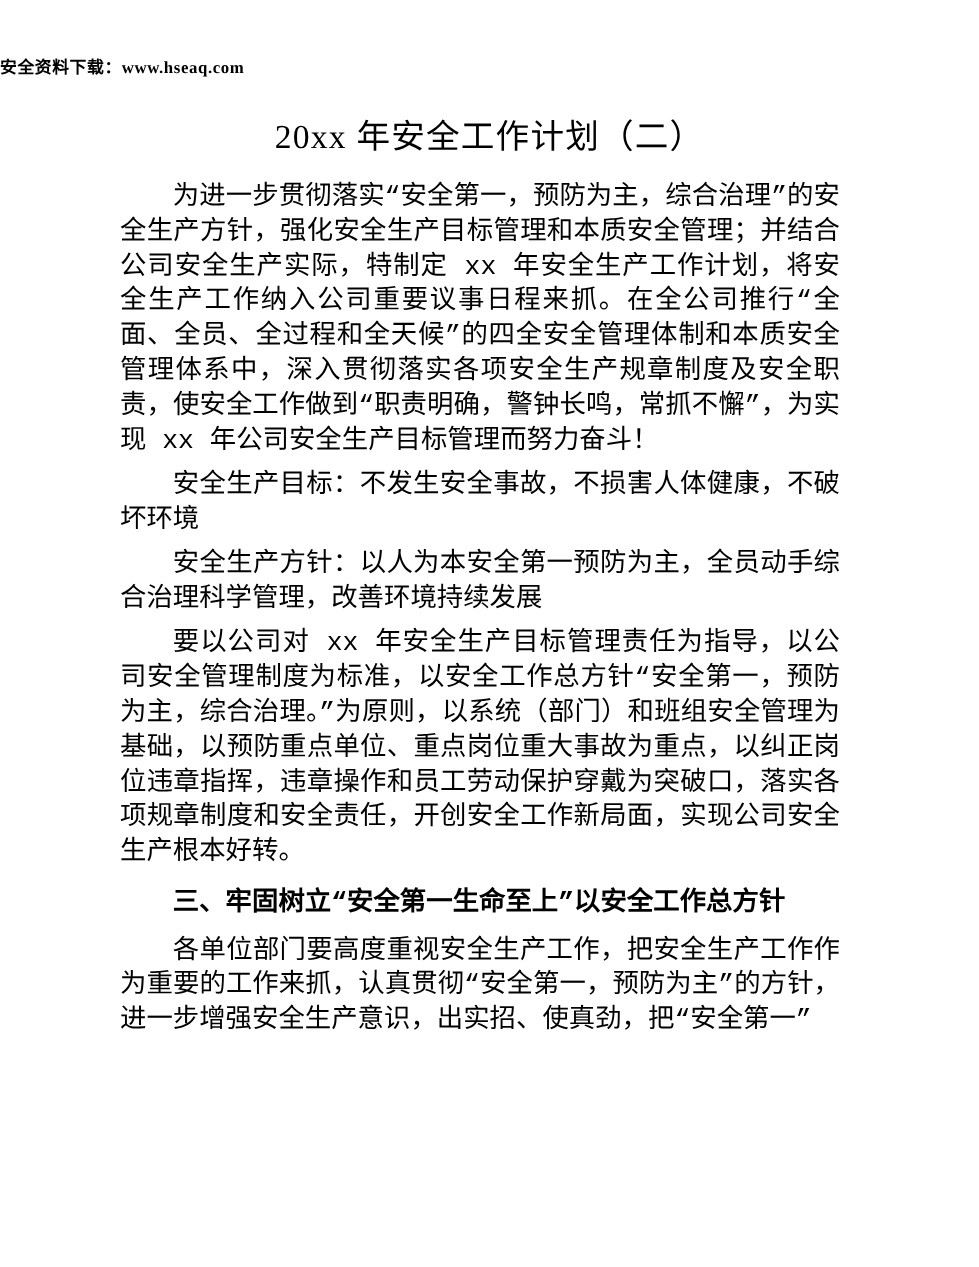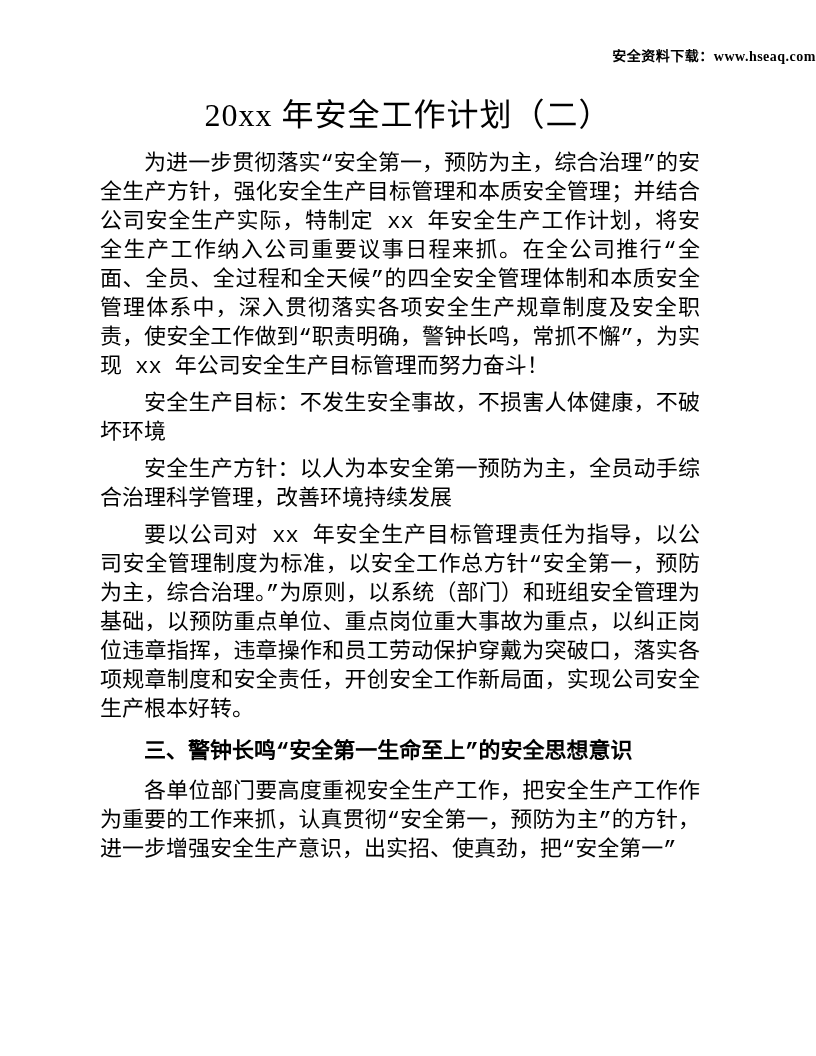--- a/index.html
+++ b/index.html
@@ -15,32 +15,32 @@
     background: #ffffff;
     overflow: hidden;
     font-family: "Liberation Serif", "DejaVu Serif", serif;
     color: #000000;
   }
   .doc-header {
     position: absolute;
     top: 45px;
     left: 0;
     right: 0;
-    text-align: right;
+    text-align: left;
   }
   .doc-header-text {
     font-size: 14px;
     font-weight: bold;
     letter-spacing: 0.5px;
   }
   .doc-title {
     margin: 0;
     padding-top: 96px;
     text-align: center;
-    font-size: 32px;
+    font-size: 28px;
     line-height: 38px;
     font-weight: normal;
     letter-spacing: 1px;
   }
   .doc-body {
     box-sizing: border-box;
     margin: 16px 116px 0 100px;
     width: 600px;
     font-size: 22px;
     line-height: 29px;
@@ -76,19 +76,19 @@
     <p>为进一步贯彻落实“安全第一，预防为主，综合治理”的安全生产方针，强化安全生产目标管理和本质安全管理；并结合公司安全生产实际，特制定 xx 年安全生产工作计划，将安全生产工作纳入公司重要议事日程来抓。在全公司推行“全面、全员、全过程和全天候”的四全安全管理体制和本质安全管理体系中，深入贯彻落实各项安全生产规章制度及安全职责，使安全工作做到“职责明确，警钟长鸣，常抓不懈”，为实现 xx 年公司安全生产目标管理而努力奋斗！</p>
 
 
     <p>安全生产目标：不发生安全事故，不损害人体健康，不破坏环境</p>
 
     <p>安全生产方针：以人为本安全第一预防为主，全员动手综合治理科学管理，改善环境持续发展</p>
 
 
     <p>要以公司对 xx 年安全生产目标管理责任为指导，以公司安全管理制度为标准，以安全工作总方针“安全第一，预防为主，综合治理。”为原则，以系统（部门）和班组安全管理为基础，以预防重点单位、重点岗位重大事故为重点，以纠正岗位违章指挥，违章操作和员工劳动保护穿戴为突破口，落实各项规章制度和安全责任，开创安全工作新局面，实现公司安全生产根本好转。</p>
 
-    <h2>三、警钟长鸣“安全第一生命至上”的安全思想意识</h2>
+    <h2>三、牢固树立“安全第一生命至上”以安全工作总方针</h2>
 
     <p>各单位部门要高度重视安全生产工作，把安全生产工作作为重要的工作来抓，认真贯彻“安全第一，预防为主”的方针，进一步增强安全生产意识，出实招、使真劲，把“安全第一”</p>
 
   </div>
 
 </div>
 
 </body></html>

